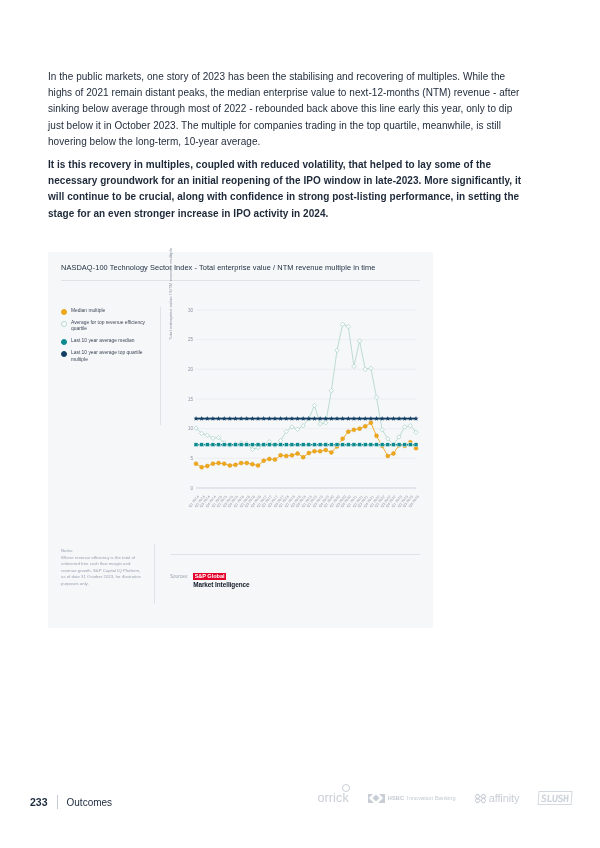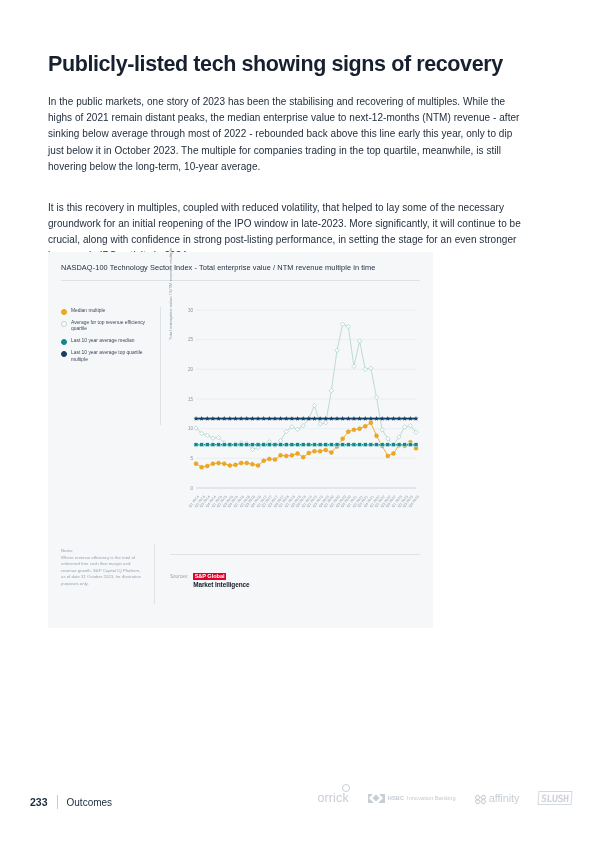--- a/index.html
+++ b/index.html
@@ -16,21 +16,21 @@
   .content { position:absolute; left:48px; top:52px; width:474px; }
   .headline {
     font-size: 21.5px; font-weight: 700; letter-spacing: -0.4px;
     color:#16202e; line-height:1.16;
   }
   .para {
     margin-top: 17px;
     font-size: 10px; line-height: 1.62; color:#1d2838;
     letter-spacing: 0.005em;
   }
-  .para + .para { margin-top: 25px; }
+  .para + .para { margin-top: 7px; font-weight: bold; }
 
   
   .card {
     position:absolute; left:48px; top:252px;
     width:385px; height:376px;
     background:#f6f7f9;
     padding: 11px 13px 0 13px;
   }
   .card-title {
     font-size: 7.4px; font-weight:400; color:#1b2a3d;
@@ -102,21 +102,21 @@
   }
   .logo-hsbc { display:flex; align-items:center; gap:3px; }
   .hsbc-mark { width:17px; height:9px; background:#c9ced6; position:relative; overflow:hidden; }
   .hsbc-mark:before, .hsbc-mark:after {
     content:""; position:absolute; left:50%; top:50%; width:10px; height:10px;
     background:#ffffff; transform:translate(-50%,-50%) rotate(45deg);
   }
   .hsbc-mark:after { width:5px; height:5px; background:#c9ced6; }
   .hsbc-txt1 { font-size:5.6px; font-weight:700; color:#c3c8d1; letter-spacing:0.02em; }
   .hsbc-txt2 { font-size:5.6px; color:#c3c8d1; letter-spacing:0.01em; }
-  .logo-affinity { display:flex; align-items:flex-end; gap:3px; }
+  .logo-affinity { display:flex; align-items:center; gap:3px; }
   .aff-mark { width:11px; height:9px; position:relative; }
   .aff-mark span {
     position:absolute; width:5px; height:5px; border:1.1px solid #c9ced6;
     border-radius:50% 50% 50% 0;
   }
   .aff-mark span:nth-child(1){ left:0; top:0; transform:rotate(-45deg); }
   .aff-mark span:nth-child(2){ right:0; top:0; transform:rotate(45deg); }
   .aff-mark span:nth-child(3){ left:0; bottom:0; transform:rotate(-135deg); }
   .aff-mark span:nth-child(4){ right:0; bottom:0; transform:rotate(135deg); }
   .aff-txt { font-size:11px; color:#c9ced6; letter-spacing:-0.01em; }
@@ -125,21 +125,20 @@
     border:1.3px solid #d4d9df; padding:0.5px 2px;
     font-family:"DejaVu Sans Mono", monospace; transform: skewX(-4deg);
   }
 </style>
 </head>
 <body>
 
 <div class="page">
 
   <div class="content">
-    <h1 class="headline">Publicly-listed tech showing signs of recovery</h1>
     <p class="para">In the public markets, one story of 2023 has been the stabilising and recovering of multiples. While the highs of 2021 remain distant peaks, the median enterprise value to next-12-months (NTM) revenue - after sinking below average through most of 2022 - rebounded back above this line early this year, only to dip just below it in October 2023. The multiple for companies trading in the top quartile, meanwhile, is still hovering below the long-term, 10-year average.</p>
     <p class="para">It is this recovery in multiples, coupled with reduced volatility, that helped to lay some of the necessary groundwork for an initial reopening of the IPO window in late-2023. More significantly, it will continue to be crucial, along with confidence in strong post-listing performance, in setting the stage for an even stronger increase in IPO activity in 2024.</p>
   </div>
 
   <div class="card">
     <div class="card-title">NASDAQ-100 Technology Sector Index - Total enterprise value / NTM revenue multiple in time</div>
     <div class="card-rule"></div>
 
     <div class="legend">
       <div class="legend-item">

